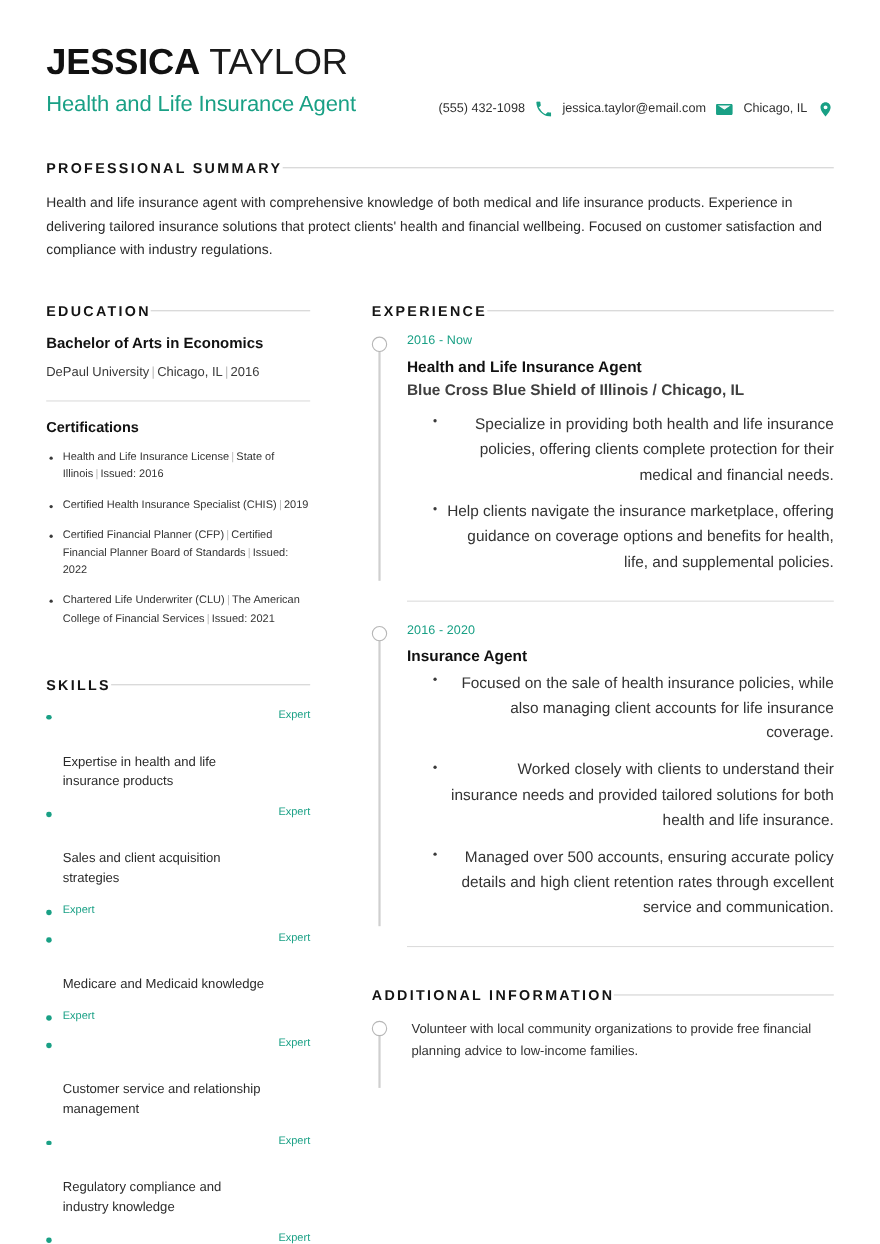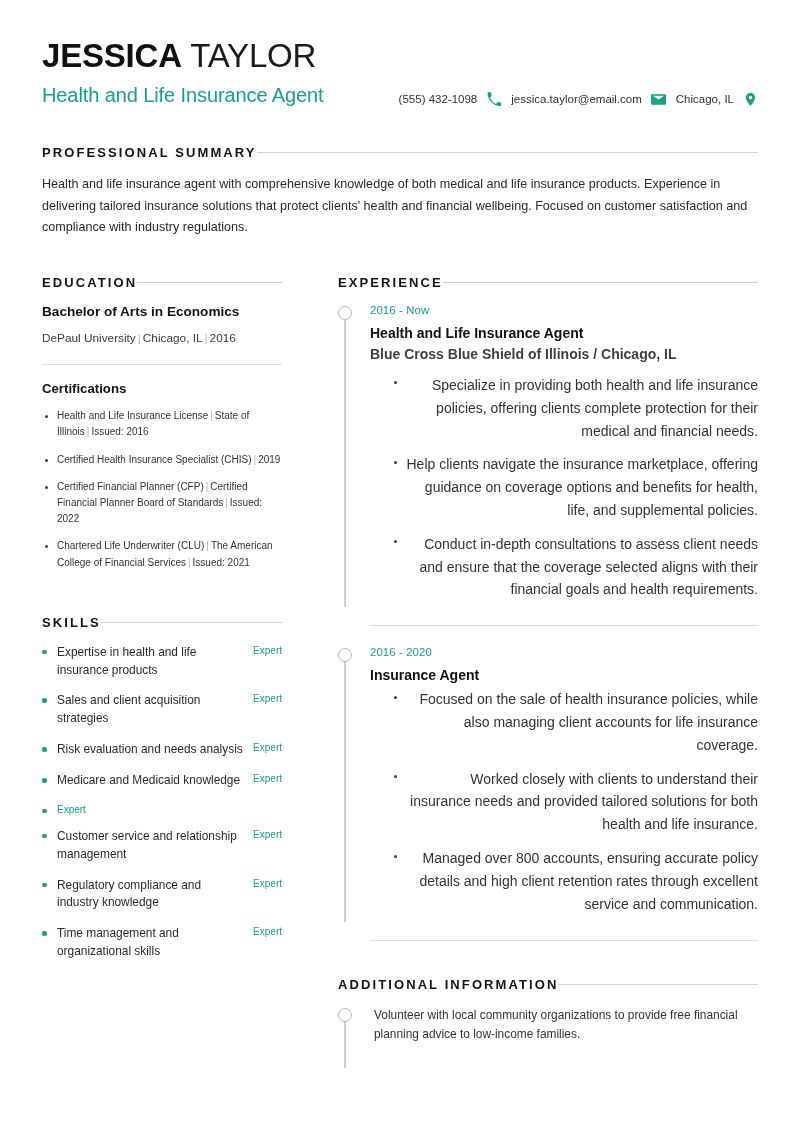--- a/index.html
+++ b/index.html
@@ -185,20 +185,21 @@
     height: 4.5px;
     border-radius: 50%;
     background: #19a085;
   }
   .skill-name {
     flex: 1 1 auto;
     font-size: 11.9px;
     line-height: 1.5;
     color: #2b2b2b;
     padding-right: 8px;
+    margin-top: 40px;
   }
   .skill-level {
     flex: 0 0 auto;
     font-size: 10px;
     color: #19a085;
     padding-top: 1px;
     white-space: nowrap;
   }
 
   
@@ -379,21 +380,20 @@
             <span class="skill-bullet">
                 <i></i>
               </span>
             <span class="skill-name">Sales and client acquisition strategies</span>
             <span class="skill-level">Expert</span>
           </div>
           <div class="skill-row">
             <span class="skill-bullet">
                 <i></i>
               </span>
-            <span class="skill-name">Risk evaluation and needs analysis</span>
             <span class="skill-level">Expert</span>
           </div>
           <div class="skill-row">
             <span class="skill-bullet">
                 <i></i>
               </span>
             <span class="skill-name">Medicare and Medicaid knowledge</span>
             <span class="skill-level">Expert</span>
           </div>
           <div class="skill-row">
@@ -440,35 +440,34 @@
 
         <div class="timeline-item">
           <span class="dot"></span>
           <span class="line"></span>
           <div class="exp-dates">2016 - Now</div>
           <div class="exp-role">Health and Life Insurance Agent</div>
           <div class="exp-company">Blue Cross Blue Shield of Illinois / Chicago, IL</div>
           <ul class="exp-points">
             <li>Specialize in providing both health and life insurance policies, offering clients complete protection for their medical and financial needs.</li>
             <li>Help clients navigate the insurance marketplace, offering guidance on coverage options and benefits for health, life, and supplemental policies.</li>
-            <li>Conduct in-depth consultations to assess client needs and ensure that the coverage selected aligns with their financial goals and health requirements.</li>
           </ul>
         </div>
 
         <div class="exp-divider"></div>
 
         <div class="timeline-item">
           <span class="dot"></span>
           <span class="line"></span>
           <div class="exp-dates">2016 - 2020</div>
           <div class="exp-role">Insurance Agent</div>
           <ul class="exp-points">
             <li>Focused on the sale of health insurance policies, while also managing client accounts for life insurance coverage.</li>
             <li>Worked closely with clients to understand their insurance needs and provided tailored solutions for both health and life insurance.</li>
-            <li>Managed over 800 accounts, ensuring accurate policy details and high client retention rates through excellent service and communication.</li>
+            <li>Managed over 500 accounts, ensuring accurate policy details and high client retention rates through excellent service and communication.</li>
           </ul>
         </div>
 
         <div class="exp-divider"></div>
       </div>
 
       <div class="addl-section">
         <div class="section-head">
           <span class="label">ADDITIONAL INFORMATION</span>
           <span class="rule"></span>

